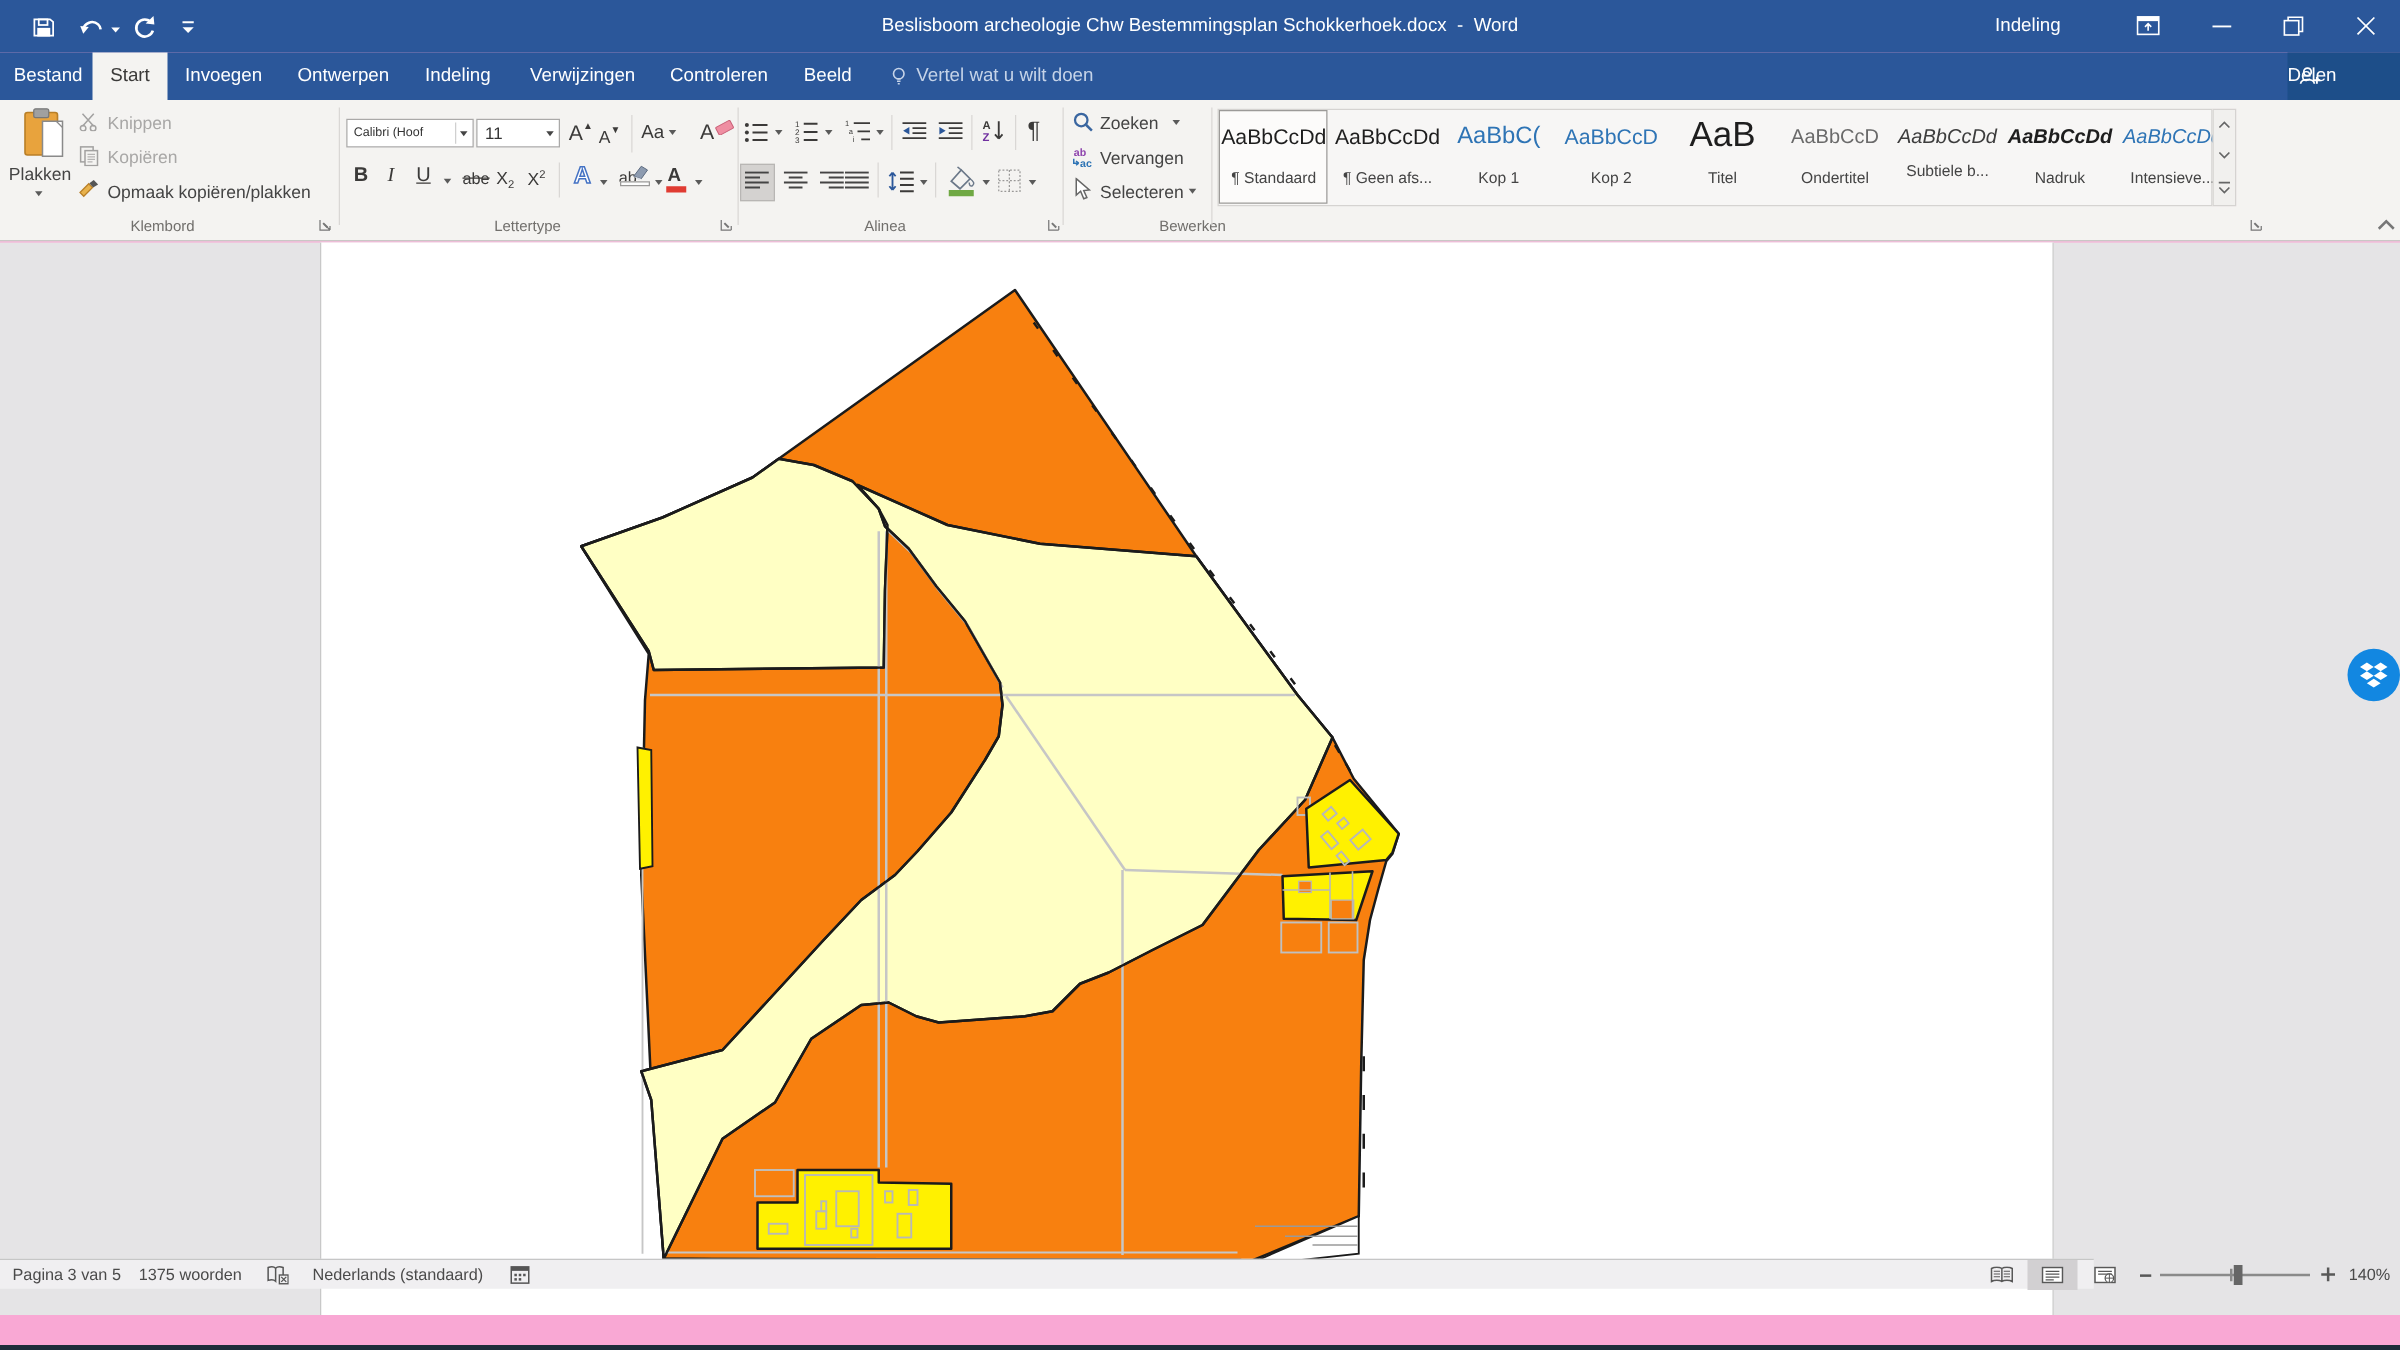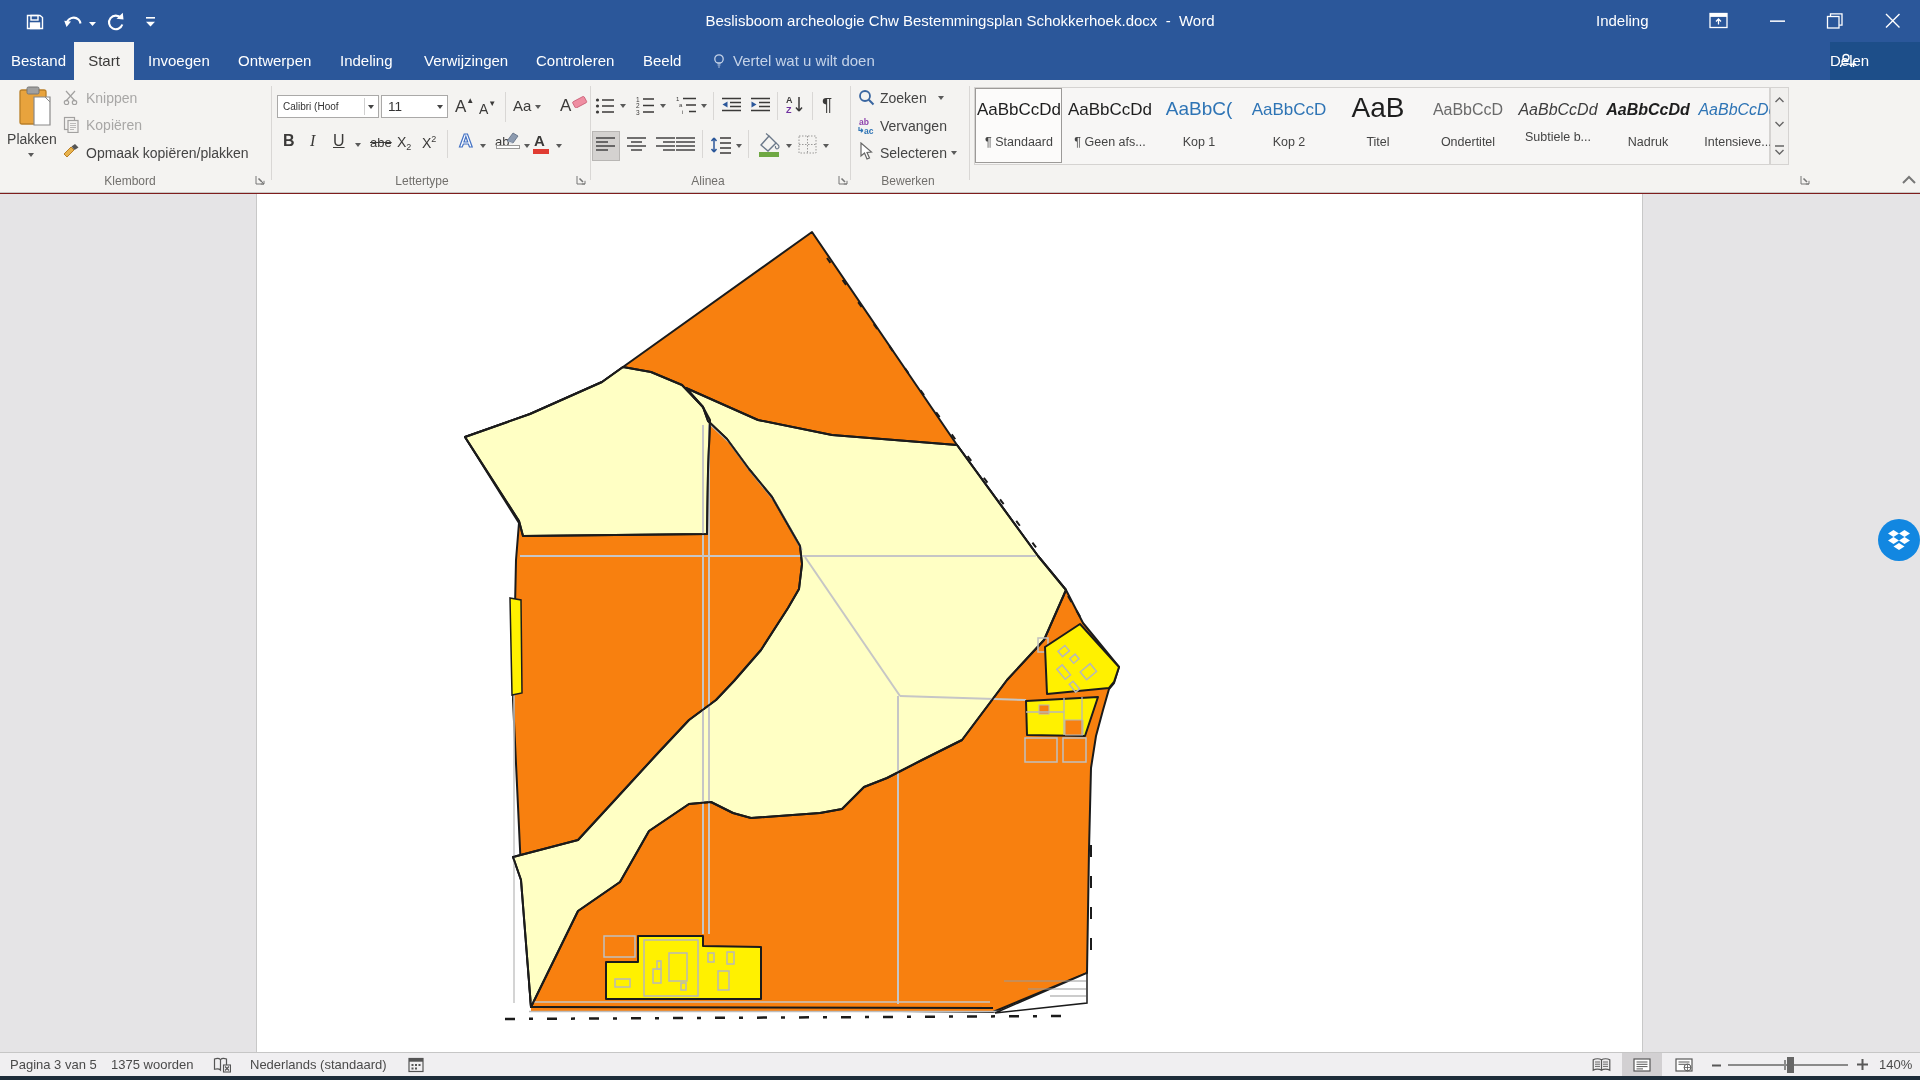--- a/index.html
+++ b/index.html
@@ -1,17 +1,17 @@
 <!DOCTYPE html>
 <html><head>
 <meta charset="utf-8">
 <style>
 * { margin:0; padding:0; box-sizing:border-box; }
 html,body { width:1920px; height:1080px; overflow:hidden; font-family:"Liberation Sans", sans-serif; }
-#app { position:absolute; inset:0; background:#7f1d1d; }
+#app { position:absolute; inset:0; background:#f9a8d4; }
 .abs { position:absolute; }
 
 #title { left:0; top:0; width:1920px; height:42px; background:#2b579a; }
 #title .t { color:#fff; font-size:15px; }
 
 #tabs { left:0; top:42px; width:1920px; height:38px; background:#2b579a; }
 .tab { position:absolute; top:0; height:38px; line-height:38px; color:#fff; font-size:15px; }
 #starttab { position:absolute; left:74px; top:0; width:60px; height:38px; background:#f4f3f1; color:#3b3a39; text-align:center; line-height:38px; font-size:15px; }
 #delen { position:absolute; left:1830px; top:0; width:90px; height:38px; background:#1d4e89; color:#fff; font-size:15px; line-height:38px; }
 
@@ -19,21 +19,21 @@
 .gsep { position:absolute; top:6px; width:1px; height:94px; background:#d9d7d5; }
 .glabel { position:absolute; top:94px; width:100%; text-align:center; font-size:12px; color:#716f6c; }
 .dlg { position:absolute; top:95px; width:10px; height:10px; }
 .cmdtext { font-size:14px; color:#444; }
 .disabled { color:#a8a7a6; }
 .ddarrow { display:inline-block; width:0; height:0; border-left:3.5px solid transparent; border-right:3.5px solid transparent; border-top:4px solid #5a5a5a; vertical-align:middle; }
 
 #doc { left:0; top:194px; width:1920px; height:858px; background:#e5e4e6; }
 #page { position:absolute; left:256px; top:0; width:1387px; height:858px; background:#fff; border-left:1px solid #c8c8c8; border-right:1px solid #c8c8c8; }
 
-#status { left:0; top:1052px; width:1920px; height:24px; background:#f0eff1; border-top:1px solid #c6c6c6;text-align:center; }
+#status { left:0; top:1007px; width:1675px; height:24px; background:#f0eff1; border-top:1px solid #c6c6c6;text-align:center; }
 #status .s { position:absolute; top:0; height:24px; line-height:24px; font-size:13px; color:#4a4a4a; }
 #bstrip { left:0; top:1076px; width:1920px; height:4px; background:#1d2d3a; }
 svg text { font-family:"Liberation Sans", sans-serif; }
 </style>
 </head>
 <body>
 <div id="app">
   <div id="title" class="abs">
 
     <svg class="abs" style="left:26px;top:12px" width="140" height="20" viewBox="0 0 140 20">
@@ -268,21 +268,21 @@
           <text x="8" y="16.5" fill="#2e74b5">ac</text>
         </g>
       <path d="M3 10 L3 13.5 L7 13.5 M7 13.5 L4.8 11.8 M7 13.5 L4.8 15.2" stroke="#2e74b5" stroke-width="1.2" fill="none"></path>
     </svg>
     <div class="abs cmdtext" style="left:880px;top:38px">Vervangen</div>
     <svg class="abs" style="left:859px;top:62px" width="14" height="19" viewBox="0 0 14 19">
       <path d="M2 1 L2 14 L5.5 11 L8 17 L10.5 16 L8 10.5 L12.5 10 Z" fill="#fff" stroke="#666" stroke-width="1.2"></path>
     </svg>
     <div class="abs cmdtext" style="left:880px;top:65px">Selecteren</div>
     <span class="ddarrow abs" style="left:951px;top:71px"></span>
-    <div class="glabel" style="left:850px;width:116px">Bewerken</div>
+    <div class="glabel" style="left:896px;width:116px">Bewerken</div>
     <div class="gsep" style="left:969px"></div>
 
     <div class="abs" style="left:974px;top:7px;width:796px;height:78px;background:#f7f6f5;border:1px solid #d5d3d1"></div>
     <div class="abs" style="left:975px;top:8px;width:87px;height:75px;background:#fcfbfa;border:1.5px solid #9c9a98"></div>
     <div class="abs" style="left:976px;top:20px;width:86px;text-align:center;font-size:17px;color:#1e1e1e">AaBbCcDd</div>
     <div class="abs" style="left:976px;top:55px;width:86px;text-align:center;font-size:12.5px;color:#444">¶ Standaard</div>
     <div class="abs" style="left:1066px;top:20px;width:88px;text-align:center;font-size:17px;color:#1e1e1e">AaBbCcDd</div>
     <div class="abs" style="left:1066px;top:55px;width:88px;text-align:center;font-size:12.5px;color:#444">¶ Geen afs...</div>
     <div class="abs" style="left:1155px;top:18px;width:88px;text-align:center;font-size:19px;color:#2e74b5">AaBbC(</div>
     <div class="abs" style="left:1155px;top:55px;width:88px;text-align:center;font-size:12.5px;color:#444">Kop 1</div>

